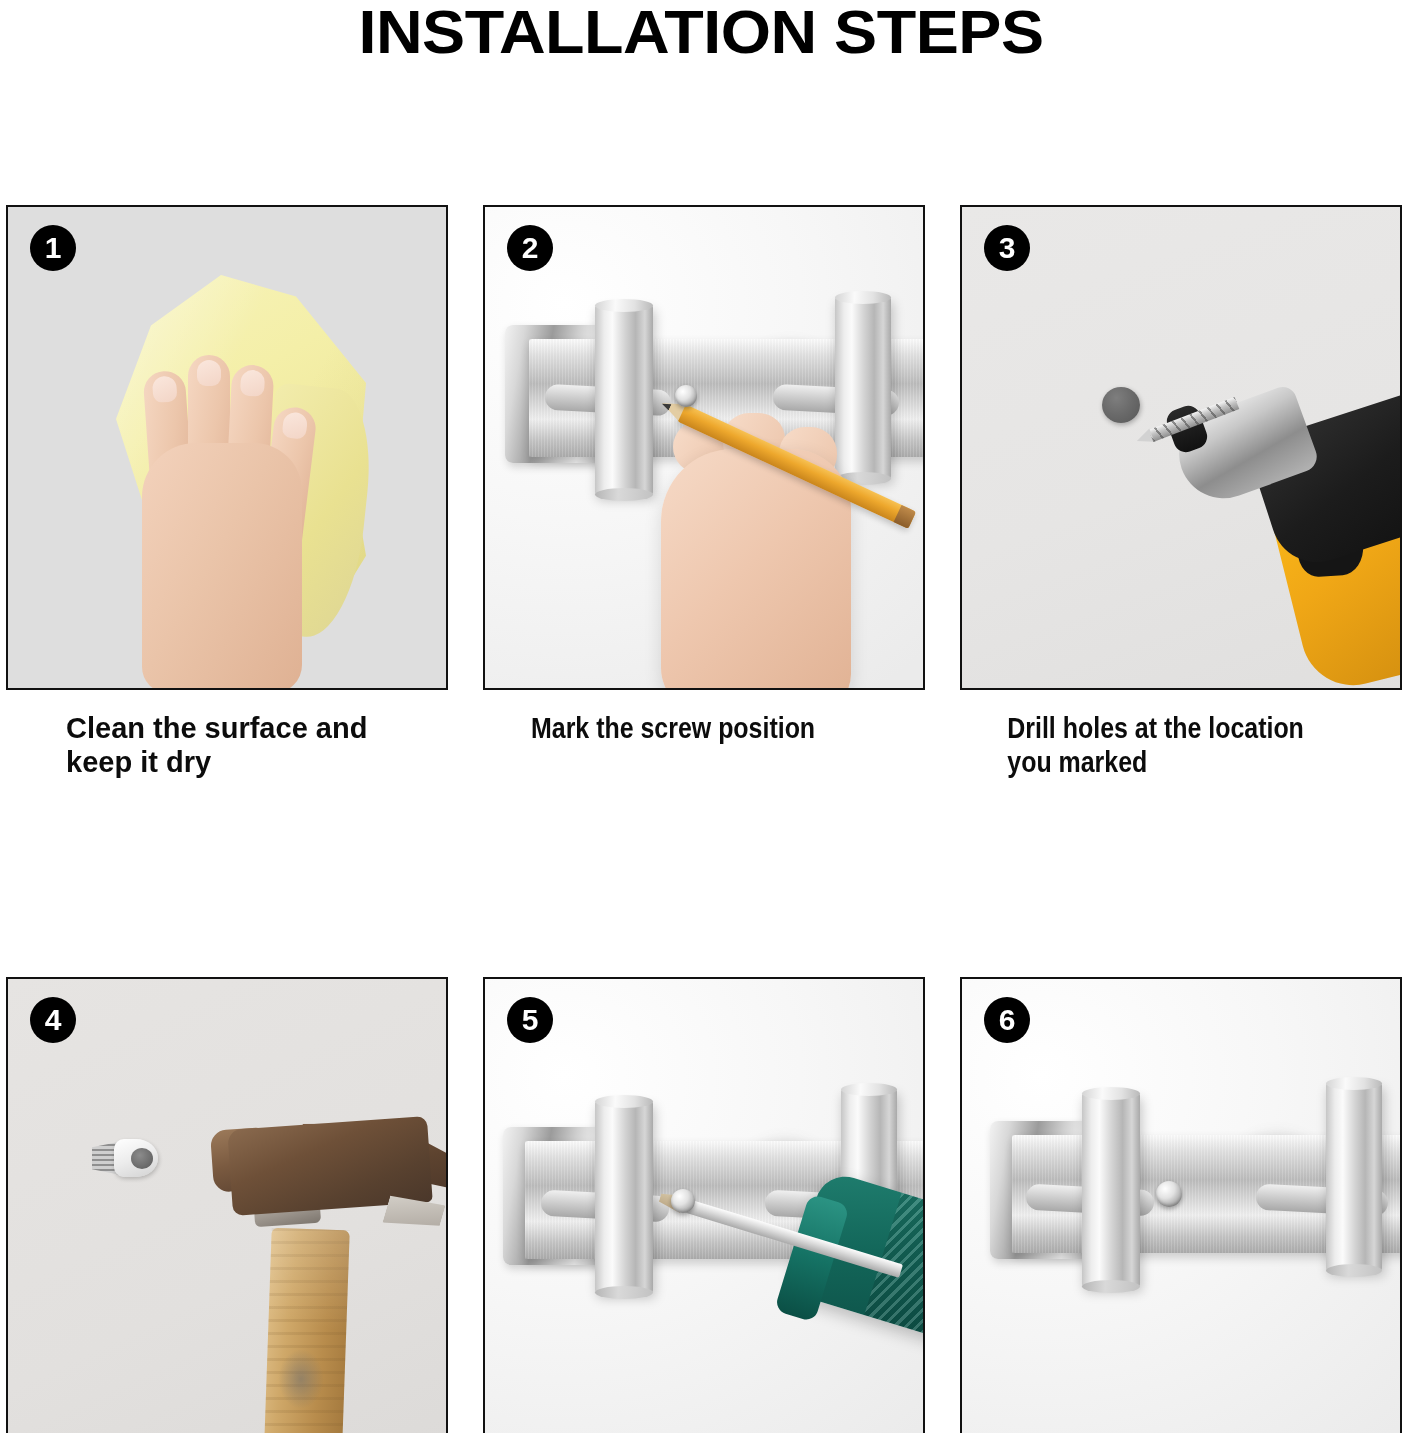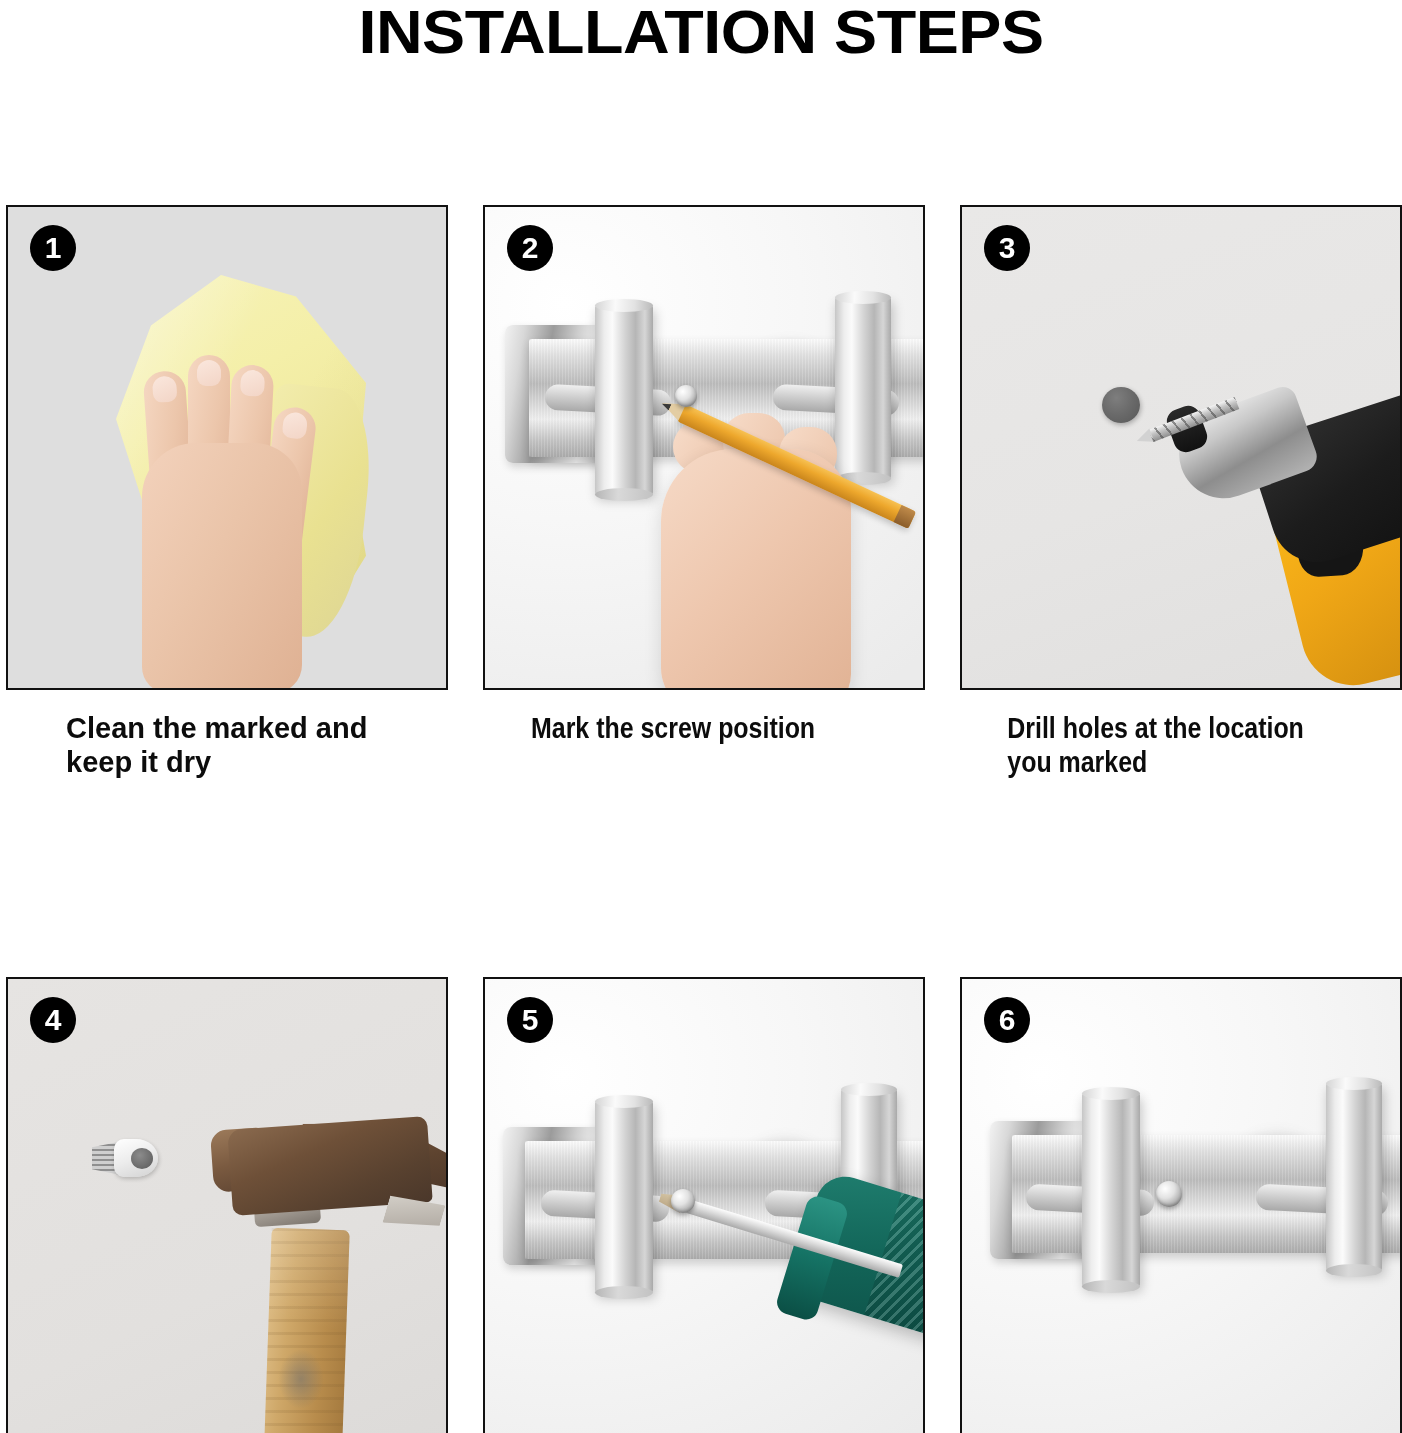--- a/index.html
+++ b/index.html
@@ -523,21 +523,21 @@
           </div>
           <div class="finger1" style="left:94px;  top:30px;  height:172px; transform:rotate(3deg);">
             <div class="nail1"></div>
           </div>
           <div class="finger1" style="left:133px; top:72px;  height:150px; transform:rotate(7deg);">
             <div class="nail1"></div>
           </div>
           <div class="palm1"></div>
         </div>
       </div>
-      <div class="step-caption cap-wide">Clean the marked and
+      <div class="step-caption cap-wide">Clean the surface and
 keep it dry</div>
     </div>
 
     <div class="step-cell">
       <div class="step-photo bg-white-grad">
         <div class="step-badge">2</div>
 
         <div class="rail-wrap" style="left:20px; top:80px; width:440px; height:220px;">
           <div class="rail-shadowblob" style="left:28px; top:86px; width:120px; height:58px;"></div>
           <div class="rail-shadowblob" style="left:230px; top:50px; width:110px; height:86px;"></div>

